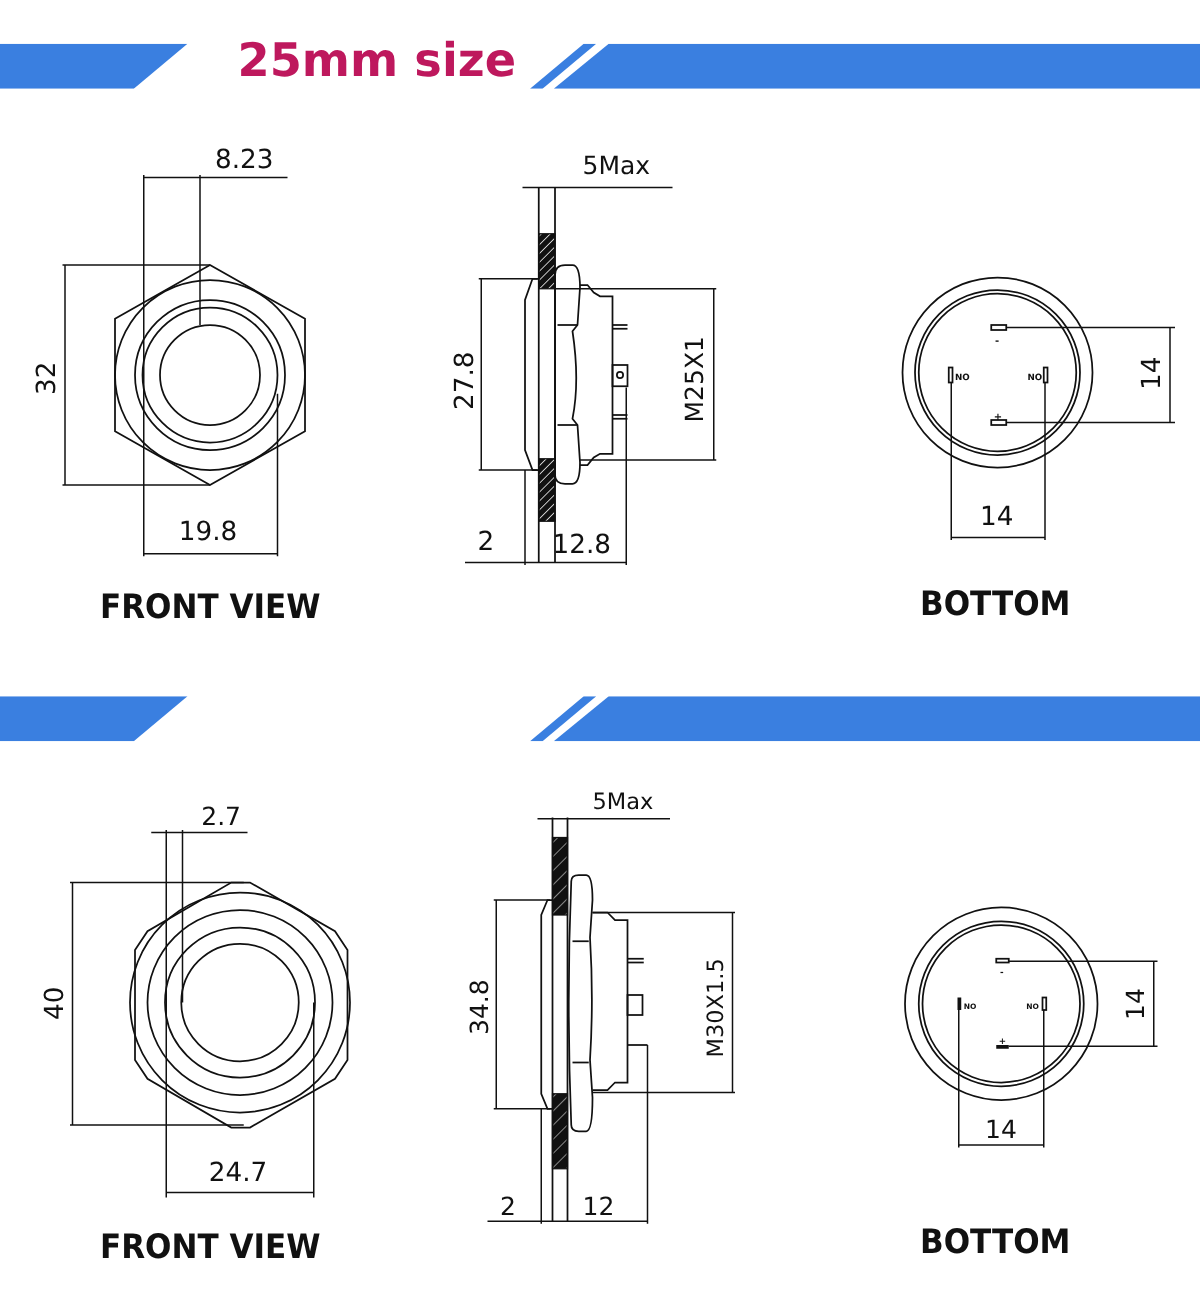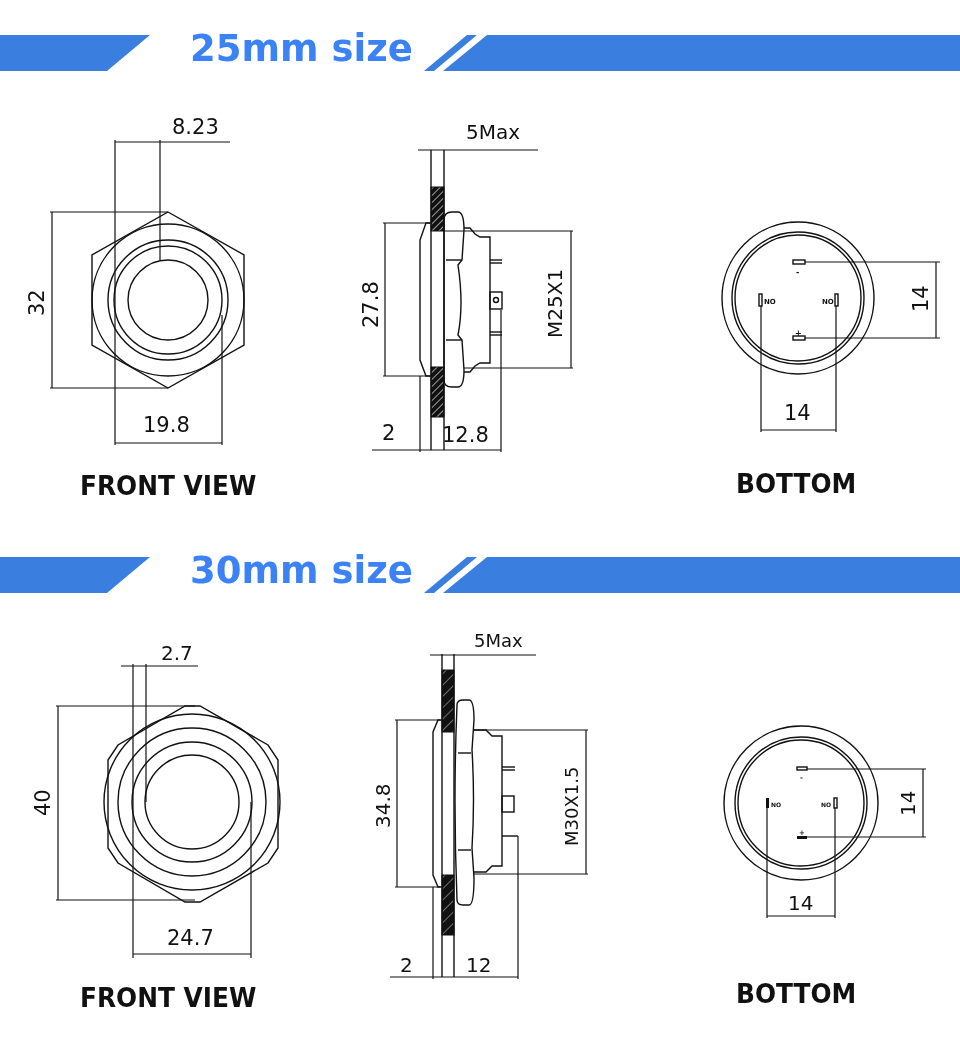--- a/index.html
+++ b/index.html
@@ -1,19 +1,19 @@
 <!DOCTYPE html>
 <html><head>
 <meta charset="utf-8">
 <style>
   html, body { margin:0; padding:0; background:#ffffff; }
   body { width:960px; height:1040px; position:relative; overflow:hidden; font-family:"DejaVu Sans", sans-serif; }
   .section { position:absolute; left:0; width:960px; }
   .banner { position:absolute; left:0; top:0; width:960px; height:36px; }
-  .banner-title { position:absolute; top:-8px; font-family:"DejaVu Sans", sans-serif; font-weight:bold; font-size:37px; color:#3b82f6; letter-spacing:0px; white-space:nowrap; }
+  .banner-title { position:absolute; top:-8px; font-family:"DejaVu Sans", sans-serif; font-weight:bold; font-size:37px; color:#be185d; letter-spacing:0px; white-space:nowrap; }
   .drawing { position:absolute; }
   .view-label { position:absolute; font-family:"DejaVu Sans", sans-serif; font-weight:bold; font-size:27px; color:#111; white-space:nowrap; transform:scaleX(0.92); transform-origin:left top; }
   svg text { font-family:"DejaVu Sans", sans-serif; fill:#111; }
   .ln { stroke:#111; stroke-width:1.4; fill:none; }
   .dim { stroke:#111; stroke-width:1.2; fill:none; }
 </style>
 </head>
 <body>
 
 <div class="section" style="top:0;height:520px;">
@@ -119,21 +119,20 @@
   </svg>
   <div class="view-label" style="left:736px;top:468px;">BOTTOM</div>
 </div>
 
 <div class="section" style="top:0;height:1040px;pointer-events:none;">
   <svg class="banner" style="top:557px" width="960" height="36" viewBox="0 0 960 36">
     <polygon points="0,0 150,0 107,36 0,36" fill="#3a7fe0"></polygon>
     <polygon points="467,0 477,0 434,36 424,36" fill="#3a7fe0"></polygon>
     <polygon points="487,0 960,0 960,36 443,36" fill="#3a7fe0"></polygon>
   </svg>
-  <div class="banner-title" style="left:190px;top:549px;">30mm size</div>
 
   <svg class="drawing" style="left:20px;top:630px" width="280" height="330" viewBox="0 0 280 330">
     <polygon class="ln" points="165,76 180,76 248,115 258,130 258,218 248,233 180,272 165,272 98,233 88,218 88,130 98,115"></polygon>
     <circle class="ln" cx="172" cy="172" r="88"></circle>
     <circle class="ln" cx="172" cy="172" r="74"></circle>
     <circle class="ln" cx="172" cy="172" r="60"></circle>
     <circle class="ln" cx="172" cy="172" r="47"></circle>
 
     <line class="dim" x1="36" y1="76" x2="175" y2="76"></line>
     <line class="dim" x1="36" y1="270" x2="175" y2="270"></line>

